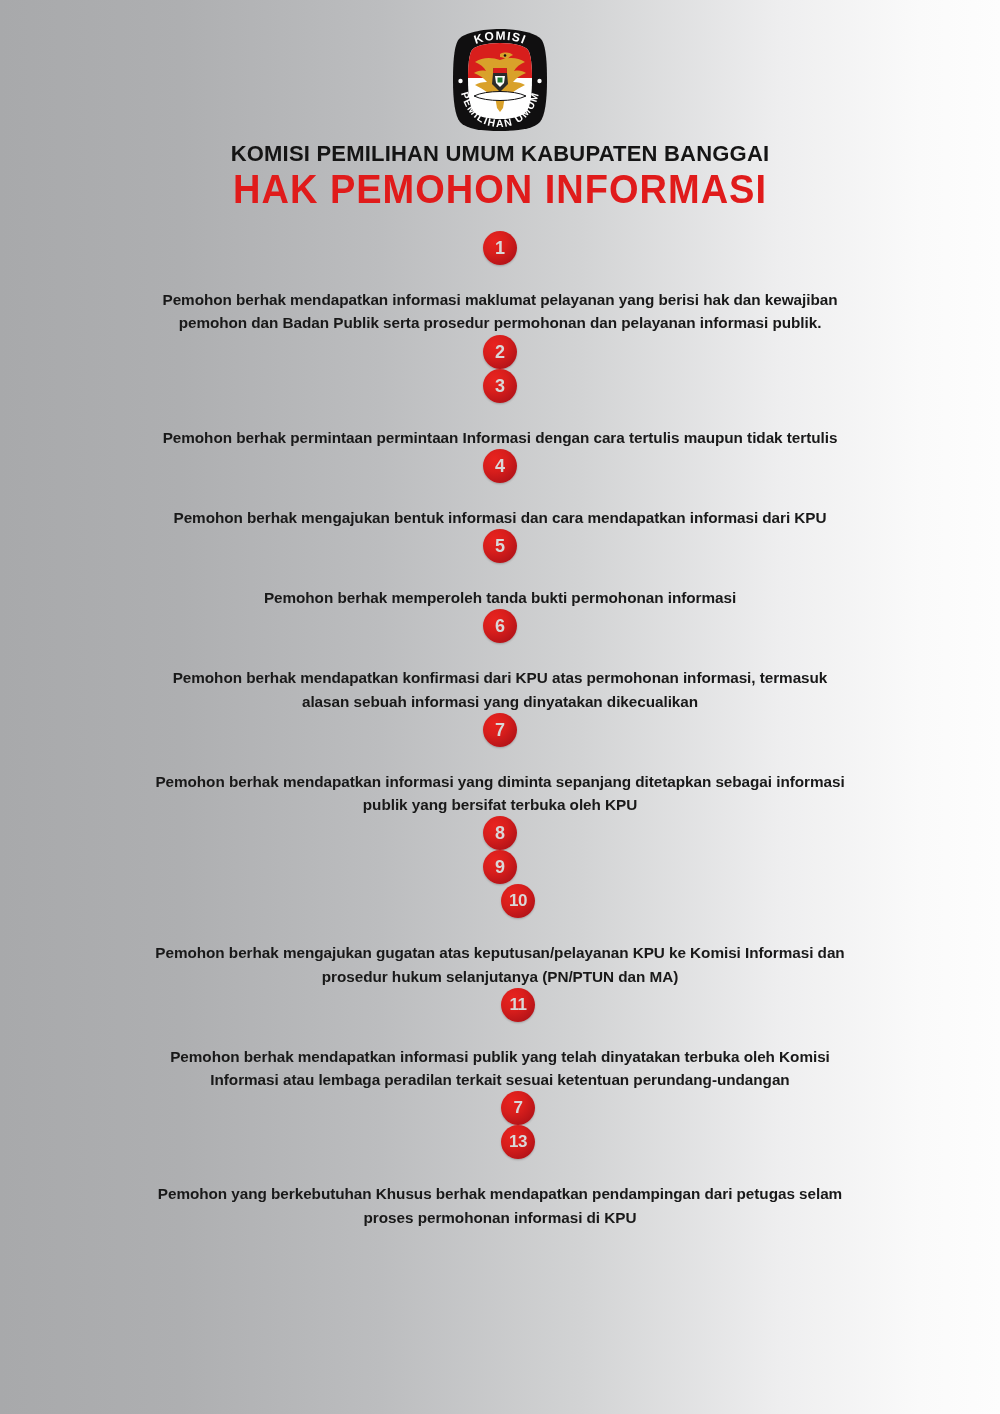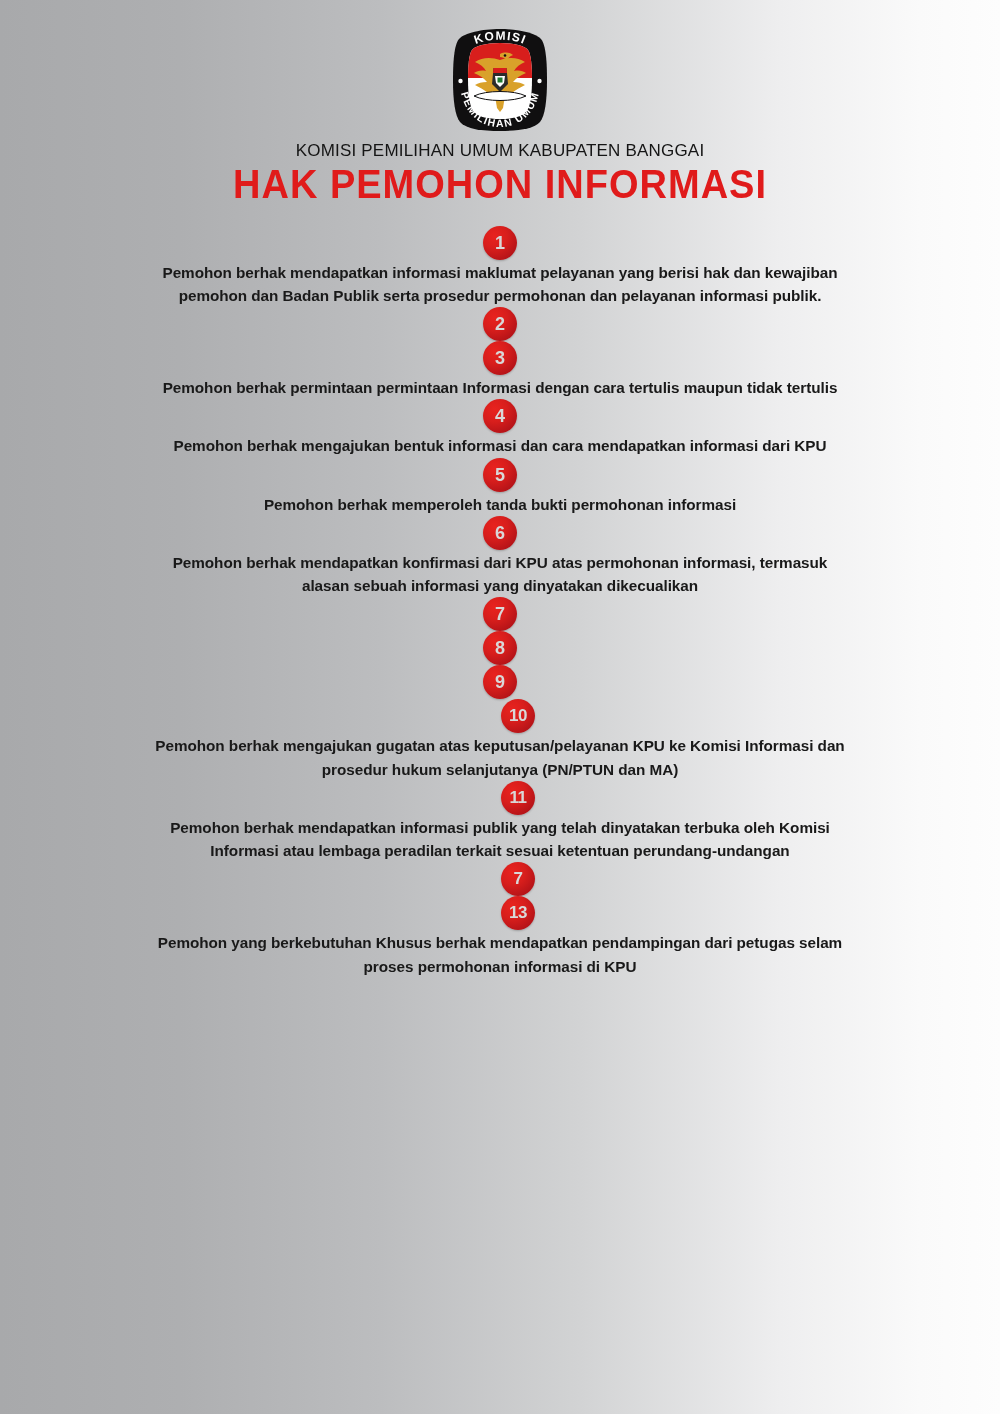--- a/index.html
+++ b/index.html
@@ -37,22 +37,22 @@
   }
 
   .logo-wrap {
     width:104px;
     height:108px;
     margin:0 auto 8px auto;
     display:block;
   }
 
   .org-line {
-    font-size:17px;
-    font-weight:normal;
+    font-size:22px;
+    font-weight:bold;
     letter-spacing:0.2px;
     color:#151515;
     line-height:1.1;
     white-space:nowrap;
   }
 
   .main-title {
     font-size:38px;
     font-weight:bold;
     letter-spacing:1.0px;
@@ -96,21 +96,21 @@
 
   .badge.two-digit { font-size:17px; letter-spacing:-0.5px;margin-left:36px; }
 
   .text {
     font-size:15.3px;
     font-weight:bold;
     color:#191919;
     line-height:1.52;
     text-align:center;
     letter-spacing:-0.05px;
-    margin-top:1px;
+    margin-top:23px;
     max-width:720px;
     padding:0 10px;
   }
 </style>
 </head>
 <body>
 
 <div class="poster">
 
   <div class="header">
@@ -205,20 +205,21 @@
       <div class="item">
         <div class="badge">5</div>
         <div class="text">Pemohon berhak memperoleh tanda bukti permohonan informasi</div>
       </div>
       <div class="item">
         <div class="badge">6</div>
         <div class="text">Pemohon berhak mendapatkan konfirmasi dari KPU atas permohonan informasi, termasuk alasan sebuah informasi yang dinyatakan dikecualikan</div>
       </div>
       <div class="item">
         <div class="badge">7</div>
+        <div class="text">Pemohon berhak mendapatkan informasi yang diminta sepanjang ditetapkan sebagai informasi publik yang bersifat terbuka oleh KPU</div>
       </div>
       <div class="item">
         <div class="badge">8</div>
       </div>
       <div class="item">
         <div class="badge">9</div>
       </div>
       <div class="item">
         <div class="badge two-digit">10</div>
         <div class="text">Pemohon berhak mengajukan gugatan atas keputusan/pelayanan KPU ke Komisi Informasi dan prosedur hukum selanjutanya (PN/PTUN dan MA)</div>

